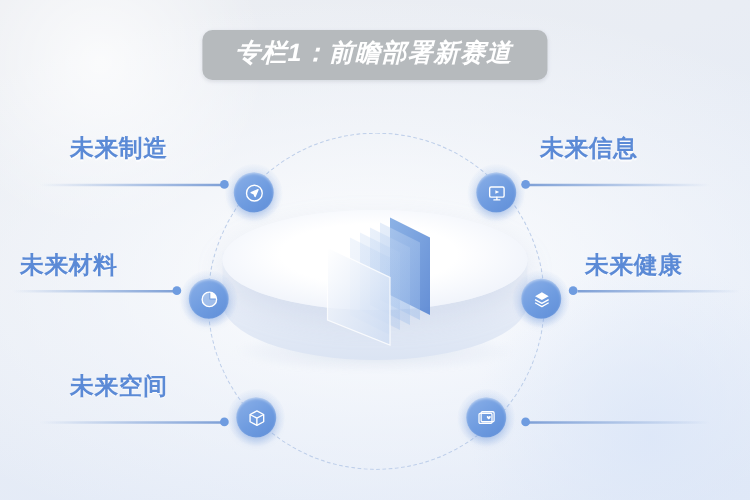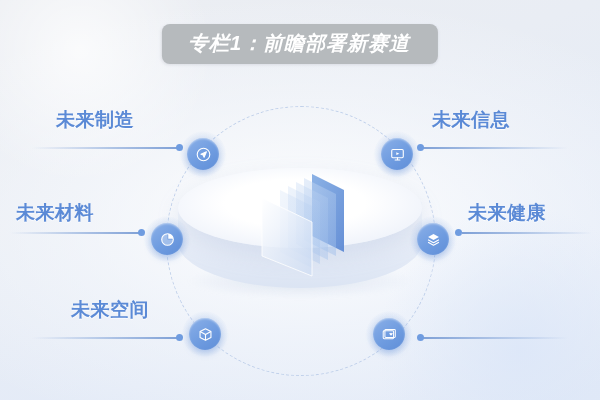--- a/index.html
+++ b/index.html
@@ -267,21 +267,21 @@
   <div class="node" style="left:417px; top:223px;">
     <span>
       <svg width="17" height="17" viewBox="0 0 20 20" fill="none" stroke="#ffffff" stroke-width="1.25" stroke-linejoin="round">
         <path d="M10 3.4 L16.4 7.0 L10 10.6 L3.6 7.0 Z" fill="#ffffff" stroke="none"></path>
         <path d="M3.6 10.2 L10 13.8 L16.4 10.2"></path>
         <path d="M3.6 13.2 L10 16.8 L16.4 13.2"></path>
       </svg>
     </span>
   </div>
 
-  <div class="label" style="left:56px; top:300px;margin-left:15px;">未来空间</div>
+  <div class="label" style="left:56px; top:300px;">未来空间</div>
   <div class="connector conn-left" style="left:32px; top:337px; width:148px;"></div>
   <div class="conn-dot" style="left:176px; top:334px;"></div>
   <div class="node-ring" style="left:182px; top:311px;"></div>
   <div class="node" style="left:189px; top:318px;">
     <span>
       <svg width="17" height="17" viewBox="0 0 20 20" fill="none" stroke="#ffffff" stroke-width="1.3" stroke-linejoin="round">
         <path d="M10 3.2 L16.4 6.6 L16.4 13.4 L10 16.8 L3.6 13.4 L3.6 6.6 Z"></path>
         <path d="M3.6 6.6 L10 10.0 L16.4 6.6"></path>
         <path d="M10 10.0 L10 16.8"></path>
       </svg>

